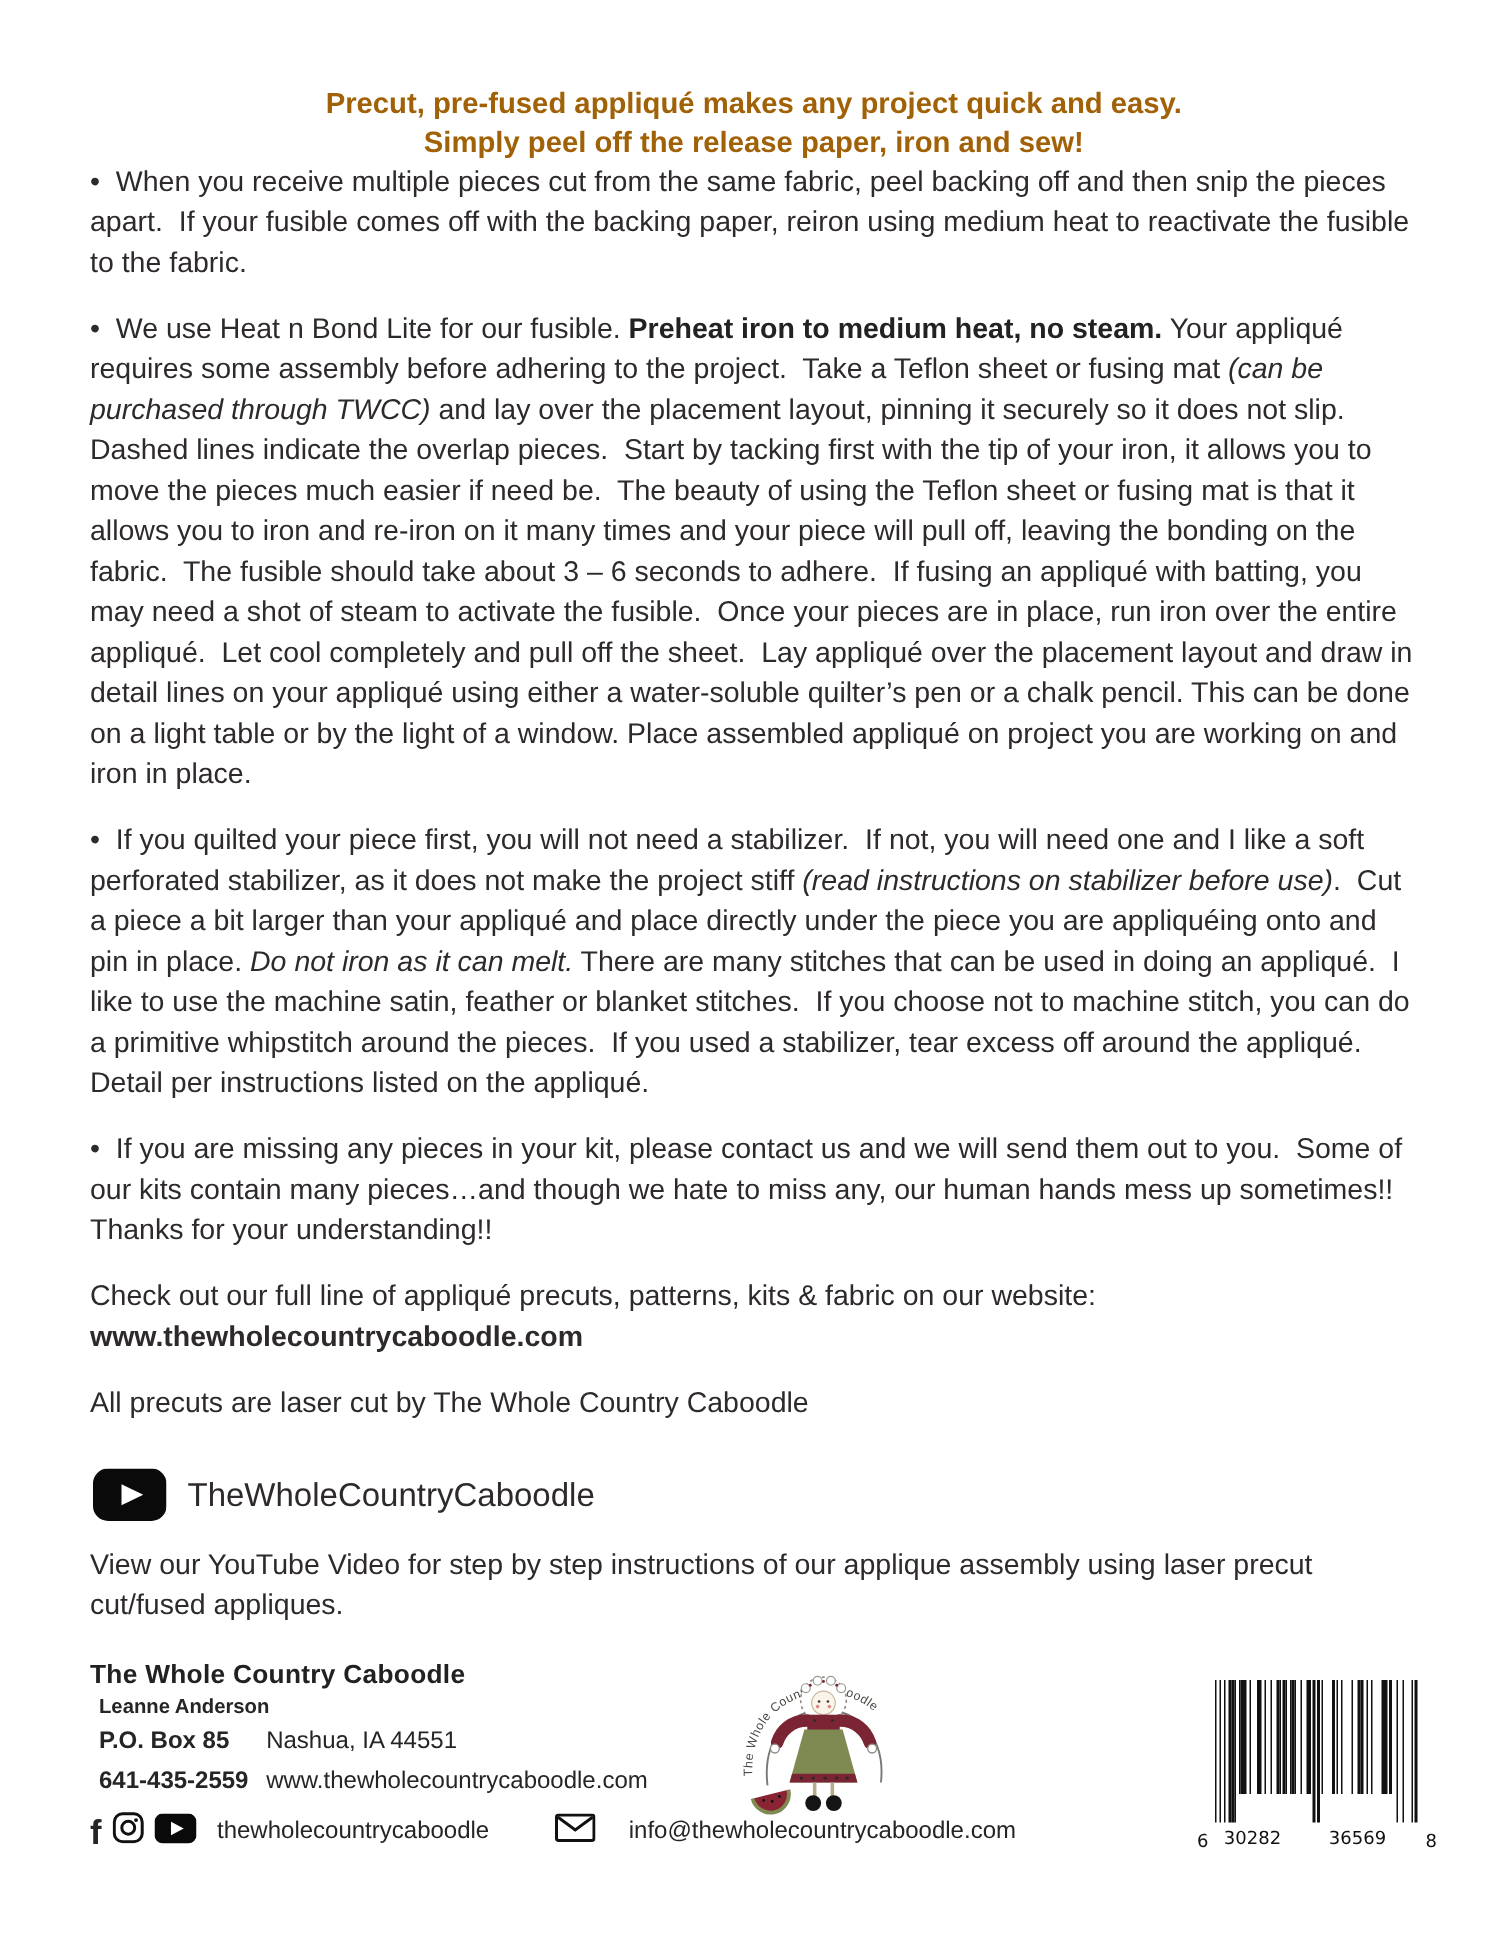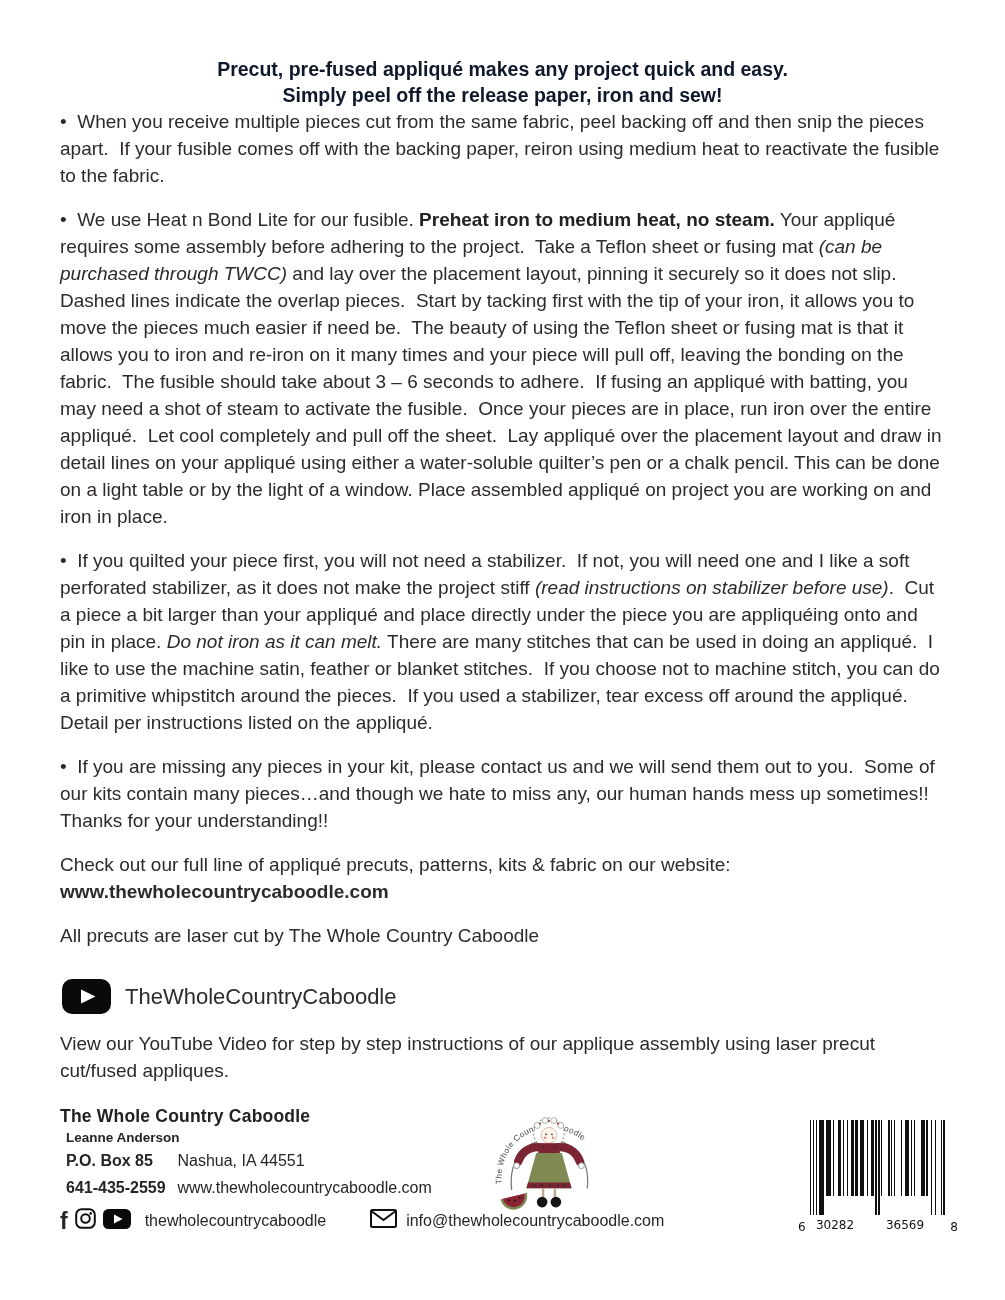--- a/index.html
+++ b/index.html
@@ -6,21 +6,21 @@
   body {
     width: 1005px; height: 1300px; overflow: hidden;
     background: #ffffff;
     color: #2e2a2b;
     font-family: "Liberation Sans", sans-serif;
     position: relative;
   }
   .page { padding: 56px 60px 0 60px; }
 
   
-  .hdr { text-align: center; font-weight: 700; font-size: 19.5px; line-height: 26px; color: #0f172a; }
+  .hdr { text-align: center; font-weight: 700; font-size: 19.5px; line-height: 26px; color: #a16207; }
 
   
   .body-p {
     margin: 0 0 17px 0;
     font-size: 19px;
     line-height: 27px;
     white-space: pre-wrap;
     color: #2e2a2b;
   }
   .first-p { }
@@ -38,21 +38,21 @@
   .footer { position: relative; margin-top: 22px; height: 180px; }
   .contact { font-size: 16px; color: #272425; }
   .company { font-weight: 700; font-size: 17.5px; letter-spacing: 0.2px; color: #222021; }
   .owner   { font-weight: 700; font-size: 13.5px; margin: 3px 0 6px 6px; }
   .frow    { margin: 0 0 7px 6px; line-height: 20px; }
   .fcol1   { display: inline-block; min-width: 107px; font-weight: bold; }
   .social-row { display: flex; align-items: center; margin: 10px 0 0 0; font-size: 16px; }
   .social-icons { display: flex; align-items: center; gap: 7px; margin-right: 14px; }
   .fb-glyph { font-weight: 700; font-size: 23px; line-height: 20px; font-family: "Liberation Sans", sans-serif; }
   .handle { margin-right: 44px; }
-  .email-wrap { display: flex; align-items: center; gap: 9px; justify-content: center; }
+  .email-wrap { display: flex; align-items: center; gap: 22px; justify-content: center; }
 
   
   .logo { position: absolute; left: 434px; top: -18px; width: 110px; height: 126px; }
 
   
   .barcode { position: absolute; left: 750px; top: 14px; width: 135px; height: 112px; }
   .bars { position: relative; height: 95px; }
   .bar { position: absolute; top: 0; background: #111111; }
   .bc-num { position: absolute; font-size: 12px; color: #111; font-family: "DejaVu Sans", sans-serif; text-align: center; }
   .bc-left  { left: -12px; bottom: -2px; }

